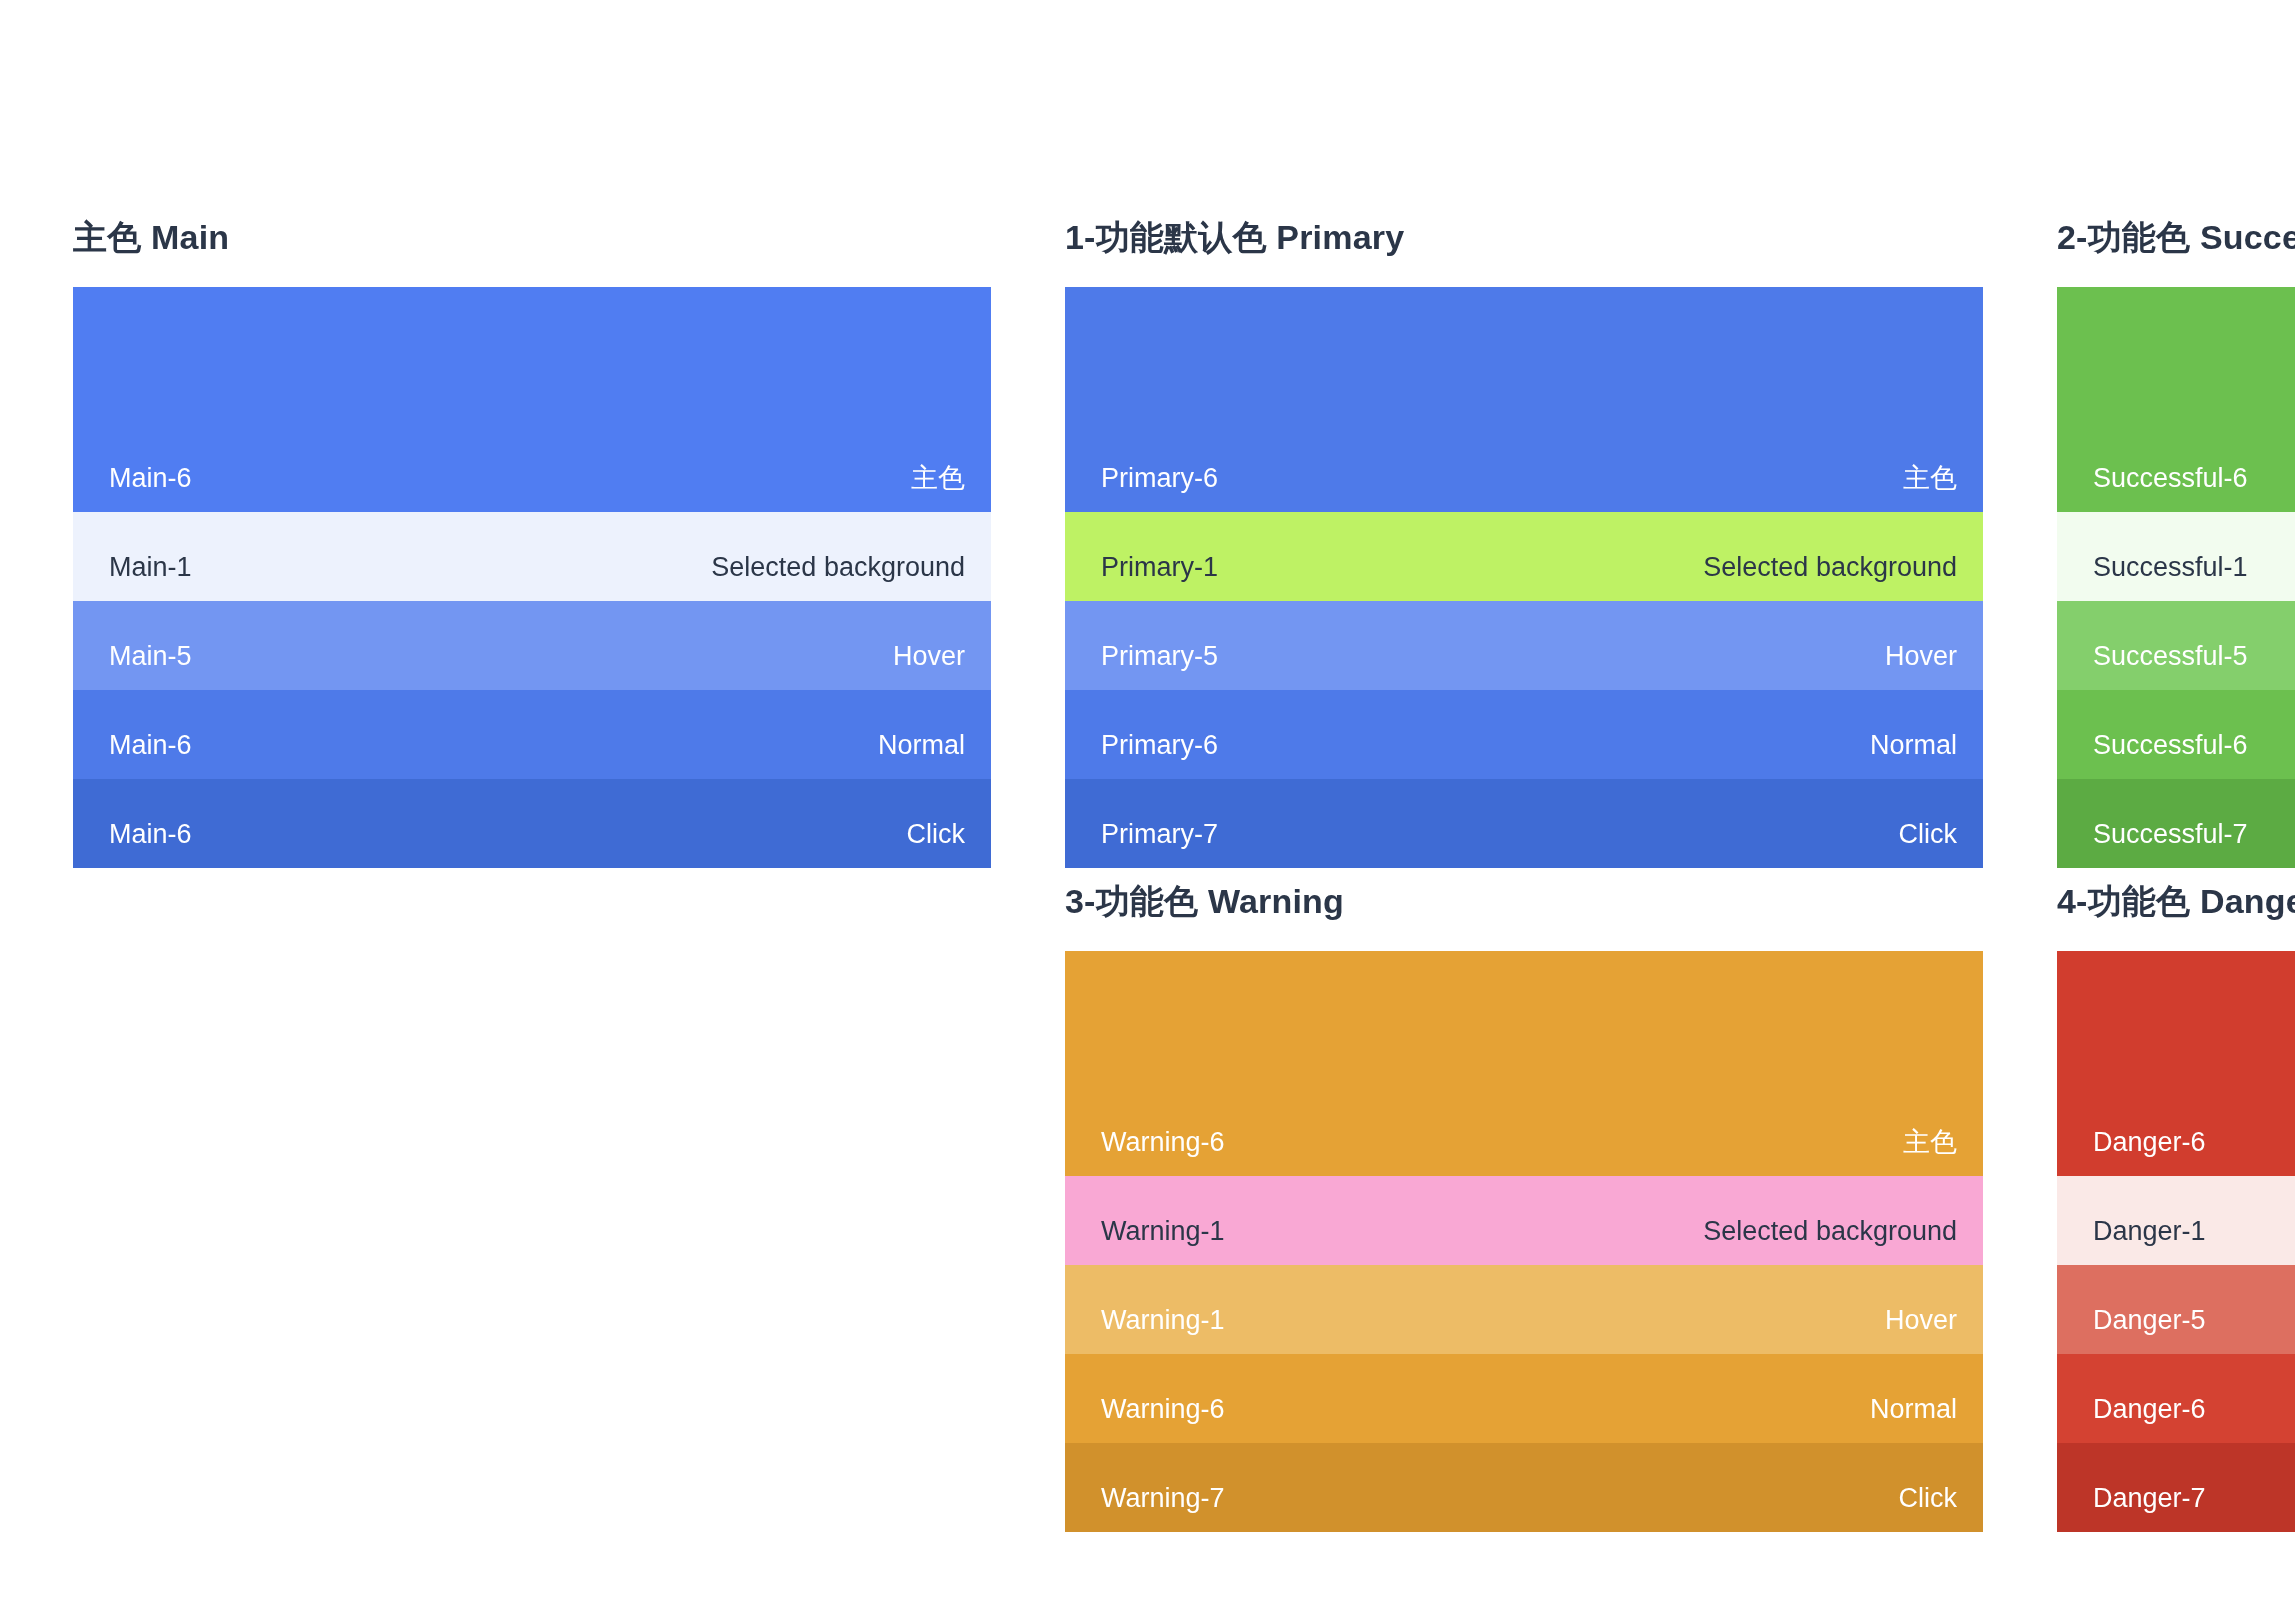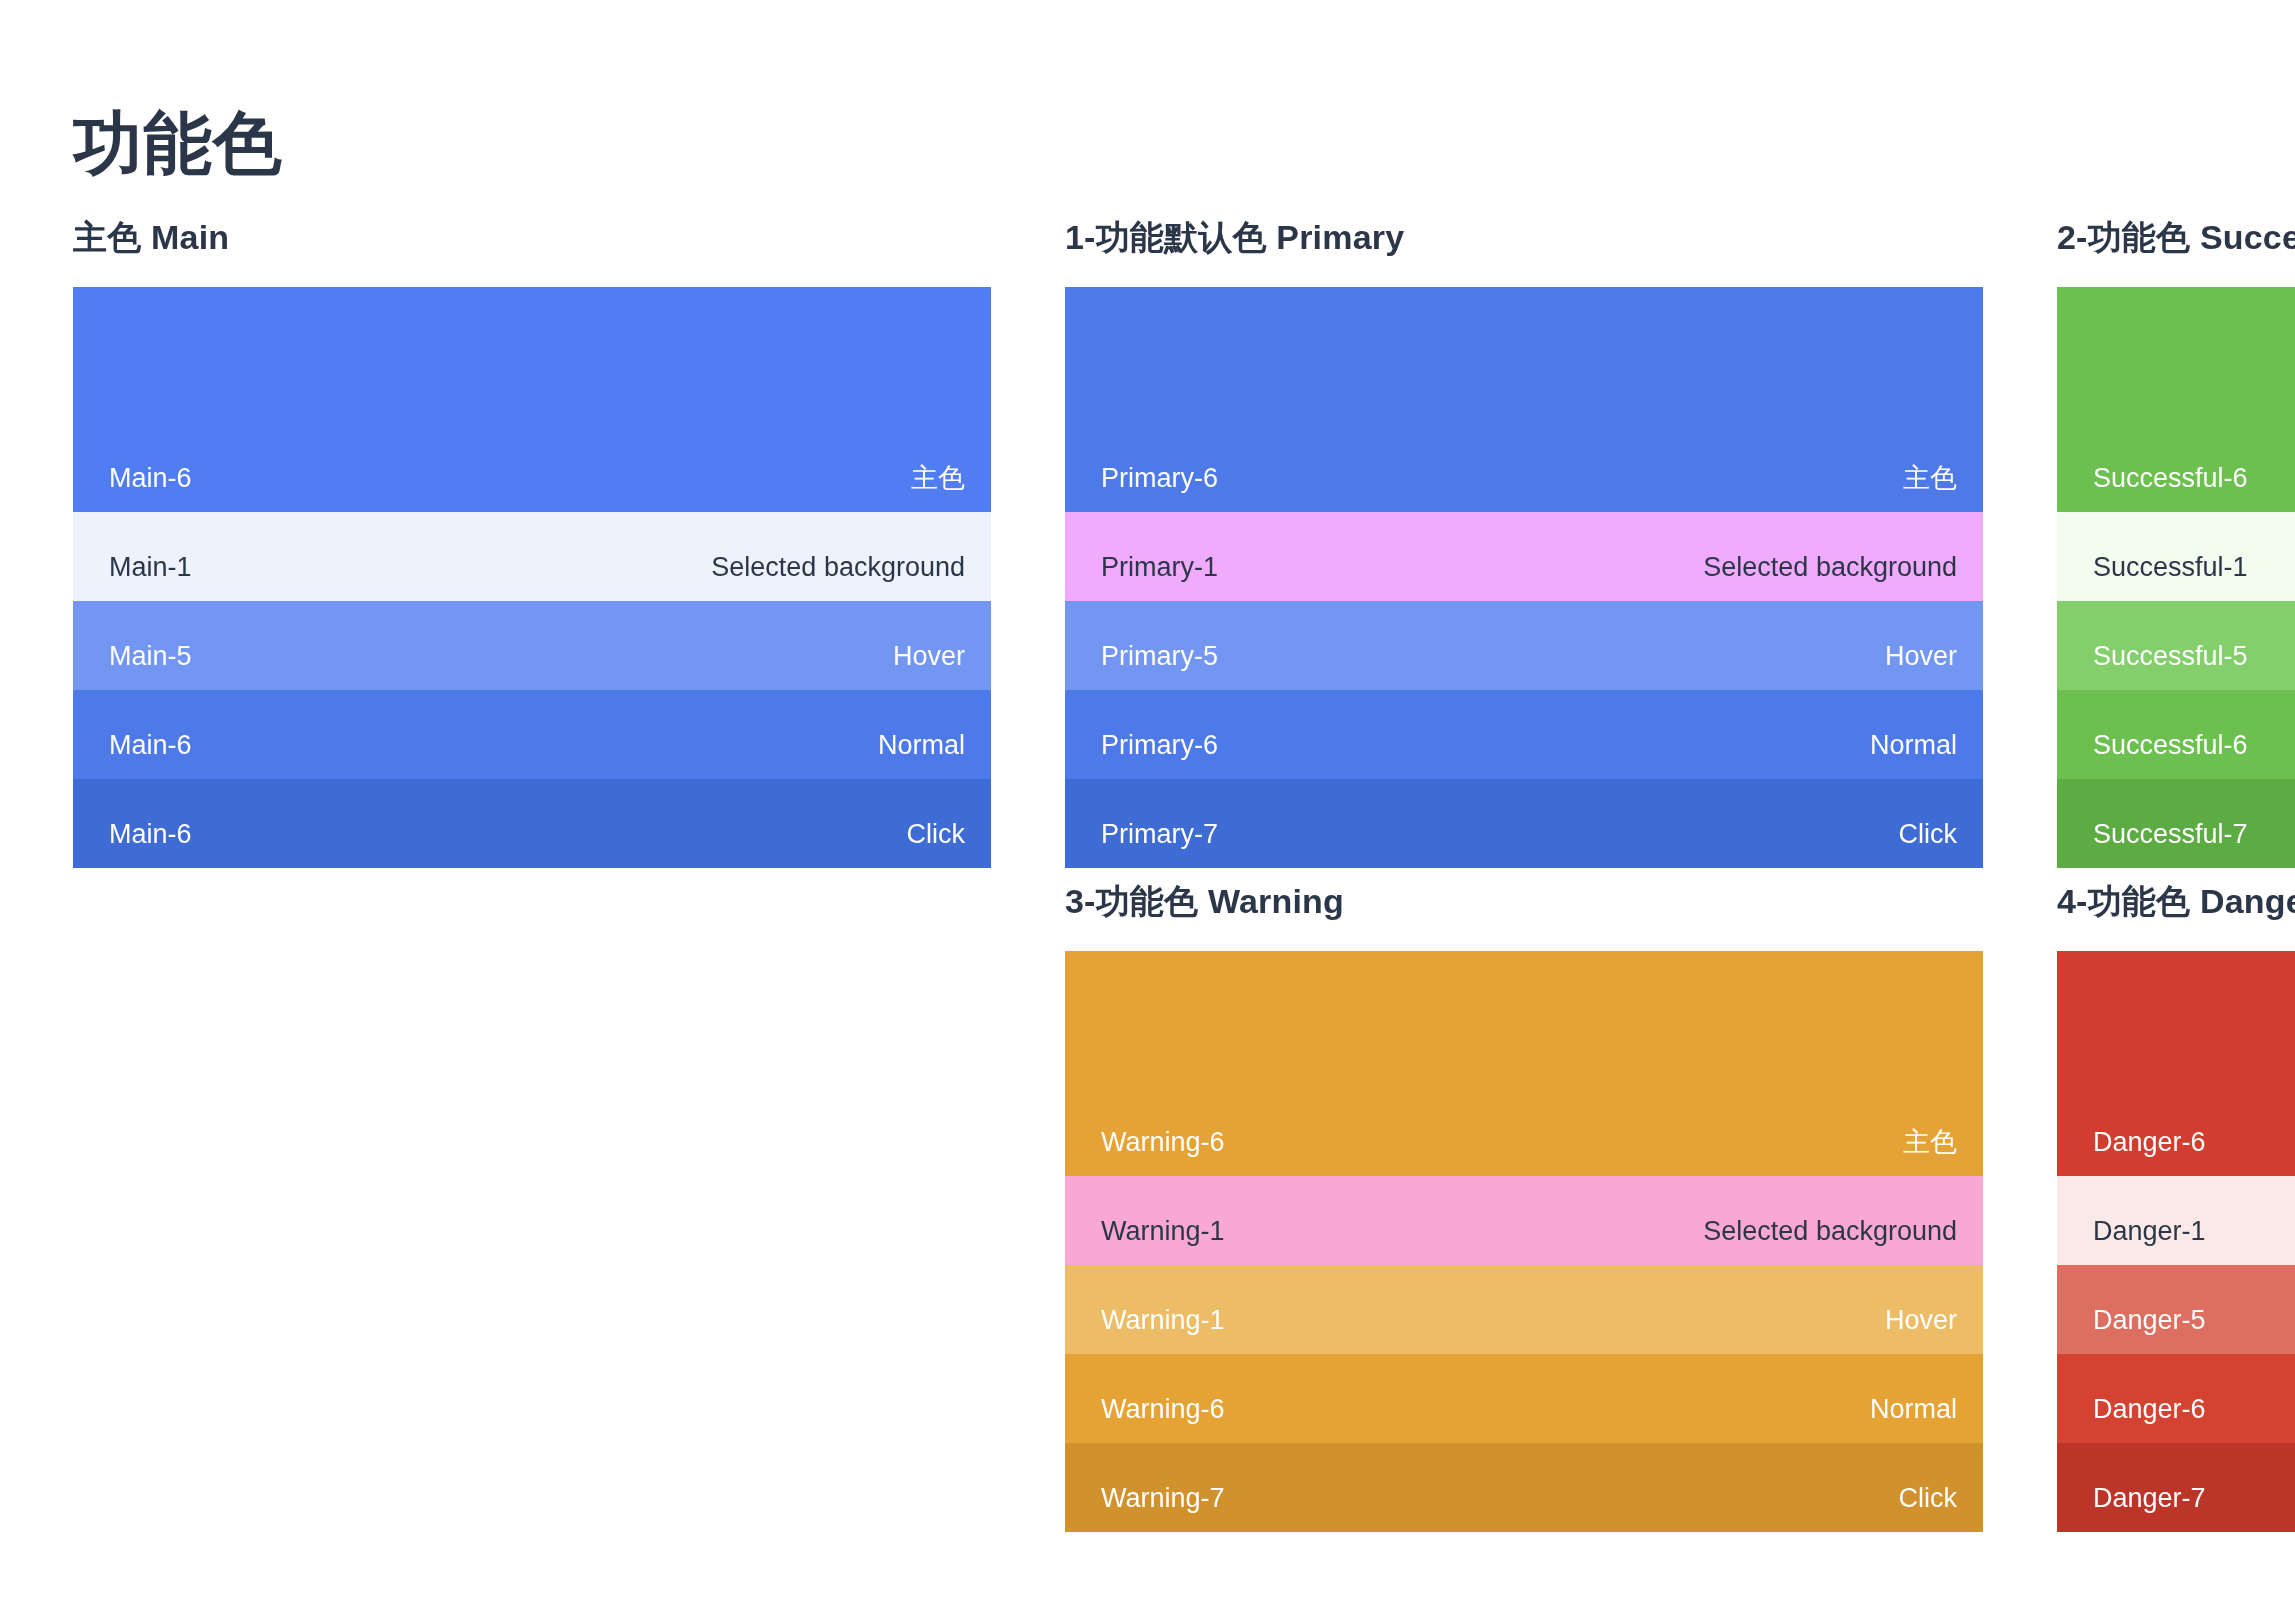--- a/index.html
+++ b/index.html
@@ -95,21 +95,20 @@
   .swatch .role { text-align: right; }
 
   .on-dark .name, .on-dark .role { color: #ffffff; }
   .on-light .name, .on-light .role { color: #2b3648; }
 </style>
 </head>
 <body>
 
 <div class="page">
 
-  <h1 class="page-title">功能色</h1>
 
   <div class="grid" id="palette-grid">
       <div class="column col-x0 row-y0">
         <div class="section-title">主色 Main</div>
         <div class="swatch-block">
           <div class="swatch head on-dark" style="background: rgb(80, 125, 242);">
             <span class="name">Main-6</span>
             <span class="role">主色</span>
           </div>
           <div class="swatch on-light" style="background: rgb(237, 242, 253);">
@@ -130,21 +129,21 @@
           </div>
         </div>
       </div>
       <div class="column col-x1 row-y0">
         <div class="section-title">1-功能默认色 Primary</div>
         <div class="swatch-block">
           <div class="swatch head on-dark" style="background: rgb(78, 122, 233);">
             <span class="name">Primary-6</span>
             <span class="role">主色</span>
           </div>
-          <div class="swatch on-light" style="background: #f0abfc; align-items: flex-end;">
+          <div class="swatch on-light" style="background: #bef264; align-items: flex-end;">
             <span class="name">Primary-1</span>
             <span class="role">Selected background</span>
           </div>
           <div class="swatch on-dark" style="background: rgb(115, 150, 242); justify-content: space-between;">
             <span class="name">Primary-5</span>
             <span class="role">Hover</span>
           </div>
           <div class="swatch on-dark" style="background: rgb(78, 122, 233);">
             <span class="name">Primary-6</span>
             <span class="role">Normal</span>

